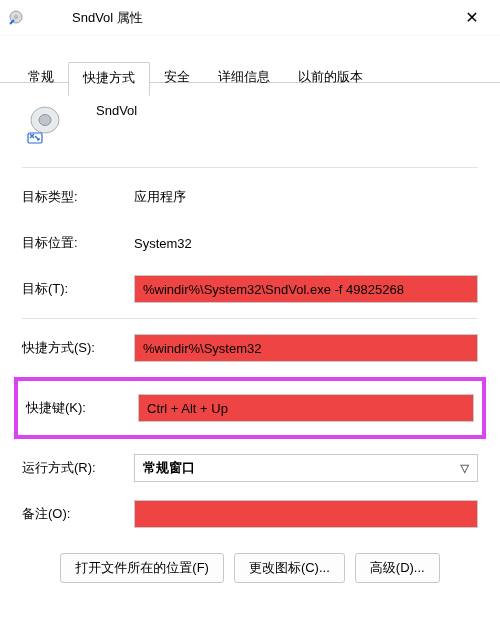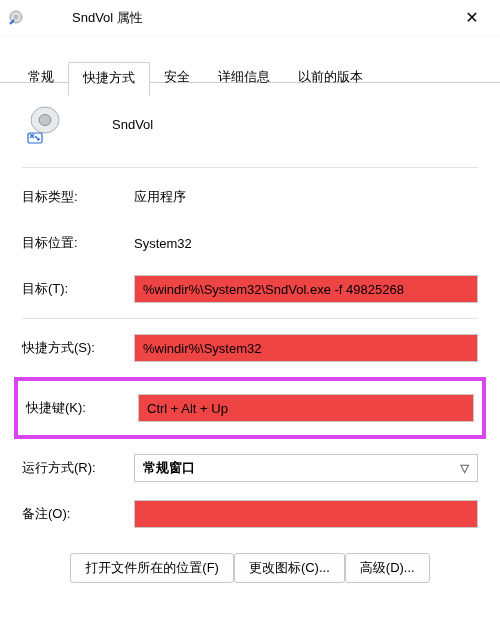--- a/index.html
+++ b/index.html
@@ -50,22 +50,21 @@
     border: 1px solid #d0d0d0;
     border-bottom: 1px solid #fff;
     border-radius: 2px 2px 0 0;
     background: #fff;
   }
   .panel {
     padding: 14px 22px 14px 22px;
   }
   .icon-row {
     display: flex;
-    align-items: center;
-    gap: 44px;
+    gap: 28px;
     padding: 6px 0 18px 4px;
   }
   .app-icon {
     width: 42px; height: 42px;
     position: relative;
   }
   .app-name { font-size: 13px; }
   .hr {
     border: none;
     border-top: 1px solid #e3e3e3;
@@ -106,21 +105,21 @@
     font-weight: bold;
   }
   .highlight-box {
     border: 4px solid #d946ef;
     padding: 10px 8px;
     margin: 6px -8px 6px -8px;
   }
   .highlight-box .row { margin: 0; }
   .button-row {
     display: flex;
-    gap: 0;
+    gap: 10px;
     justify-content: center;
     margin-top: 22px;
   }
   button.win {
     height: 30px;
     padding: 0 14px;
     border: 1px solid #c8c8c8;
     background: #fdfdfd;
     font-size: 13px;
     font-family: inherit;

